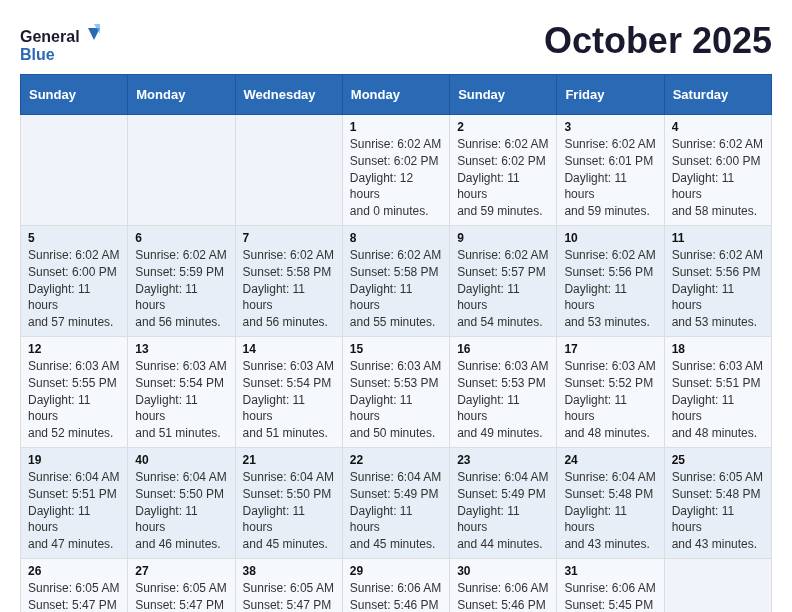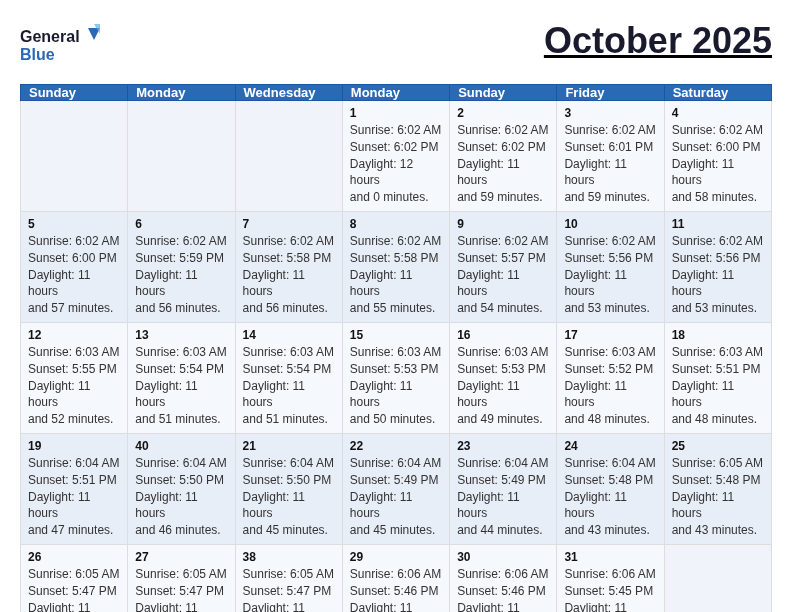--- a/index.html
+++ b/index.html
@@ -7,51 +7,50 @@
       font-family: Arial, sans-serif;
       background: #fff;
       width: 792px;
       min-height: 612px;
       padding: 20px;
     }
     .header {
       display: flex;
       align-items: flex-start;
       justify-content: space-between;
-      margin-bottom: 14px;
+      margin-bottom: 4px;
     }
     .logo {
       display: flex;
       flex-direction: column;
       align-items: flex-start;
     }
     .title-block {
       text-align: right;
-      text-decoration: underline;
     }
     .month-title {
       font-size: 36px;
       font-weight: bold;
       color: #1a1a2e;
     }
     .location {
       font-size: 16px;
       color: #333;
       font-style: italic;
     }
     .calendar {
       width: 100%;
       border-collapse: collapse;
       border: 1px solid #ccc;
     }
     .calendar th {
       background-color: #2a6ab5;
       color: white;
       text-align: left;
-      padding: 0 8px;
+      padding: 12px 8px;
       font-size: 13px;
       font-weight: bold;
       border: 1px solid #1e55a0;
     }
     .calendar td {
       vertical-align: top;
       padding: 5px 7px;
       font-size: 11px;
       color: #222;
       border: 1px solid #ddd;

